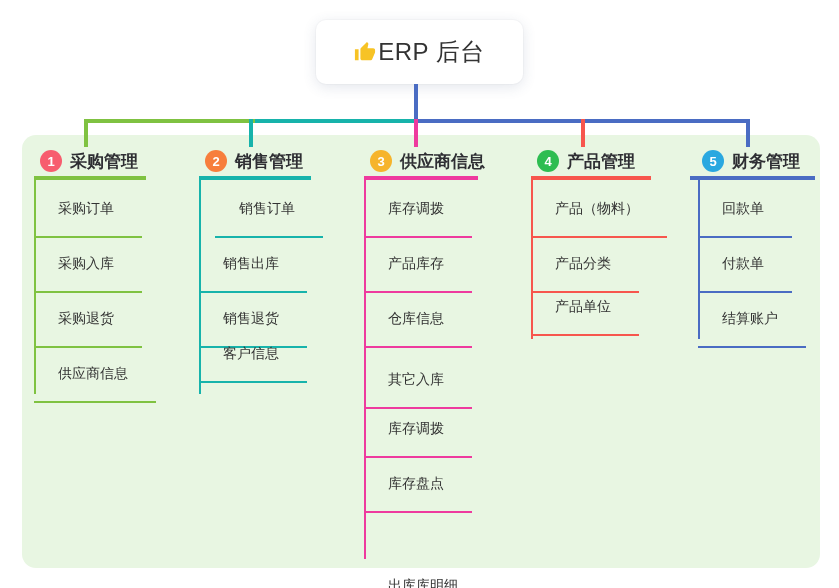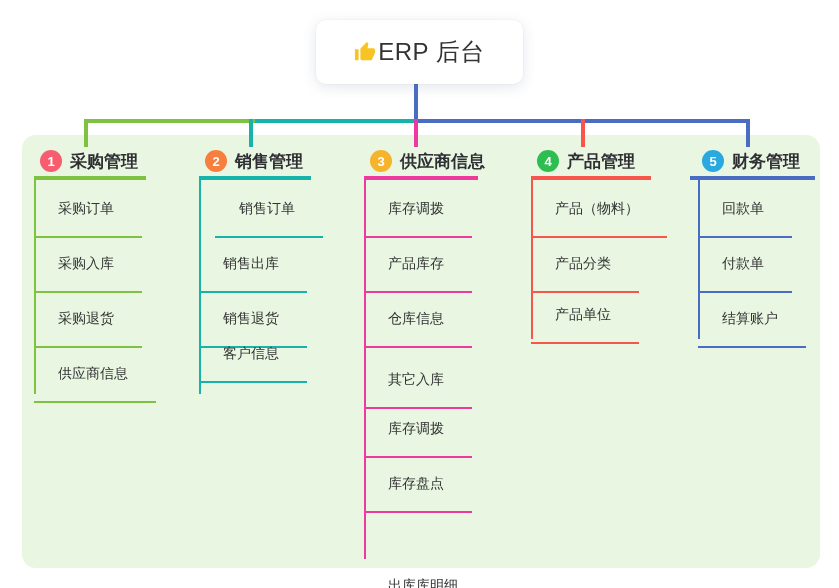--- a/index.html
+++ b/index.html
@@ -97,21 +97,21 @@
       <div class="child-node" style="left: 364px; top: 528px; border-bottom: 2px solid rgb(238, 58, 158); margin-top: 47px;">出库库明细</div>
       <div class="line" style="left: 581px; top: 119px; width: 4px; height: 28px; background: rgb(247, 86, 77);"></div>
       <div class="branch-title" style="left: 537px; top: 148px;">
         <div class="badge" style="background: rgb(46, 189, 81);">4</div>
         <div>产品管理</div>
       </div>
       <div class="line" style="left: 531px; top: 176px; width: 120px; height: 4px; background: rgb(247, 86, 77);"></div>
       <div class="line" style="left: 531px; top: 180px; width: 2px; height: 159px; background: rgb(247, 86, 77);"></div>
       <div class="child-node" style="left: 531px; top: 198px; border-bottom: 2px solid rgb(247, 86, 77);">产品（物料）</div>
       <div class="child-node" style="left: 531px; top: 253px; border-bottom: 2px solid rgb(247, 86, 77);">产品分类</div>
-      <div class="child-node" style="left: 531px; top: 304px; border-bottom: 2px solid rgb(247, 86, 77);">产品单位</div>
+      <div class="child-node" style="left: 531px; top: 296px; border-bottom: 2px solid rgb(247, 86, 77);">产品单位</div>
       <div class="line" style="left: 746px; top: 119px; width: 4px; height: 28px; background: rgb(74, 108, 195);"></div>
       <div class="branch-title" style="left: 702px; top: 148px;">
         <div class="badge" style="background: rgb(42, 168, 224);">5</div>
         <div>财务管理</div>
       </div>
       <div class="line" style="left: 690px; top: 176px; width: 125px; height: 4px; background: rgb(74, 108, 195);"></div>
       <div class="line" style="left: 698px; top: 180px; width: 2px; height: 159px; background: rgb(74, 108, 195);"></div>
       <div class="child-node" style="left: 698px; top: 198px; border-bottom: 2px solid rgb(74, 108, 195);">回款单</div>
       <div class="child-node" style="left: 698px; top: 253px; border-bottom: 2px solid rgb(74, 108, 195);">付款单</div>
       <div class="child-node" style="left: 698px; top: 308px; border-bottom: 2px solid rgb(74, 108, 195);">结算账户</div>

